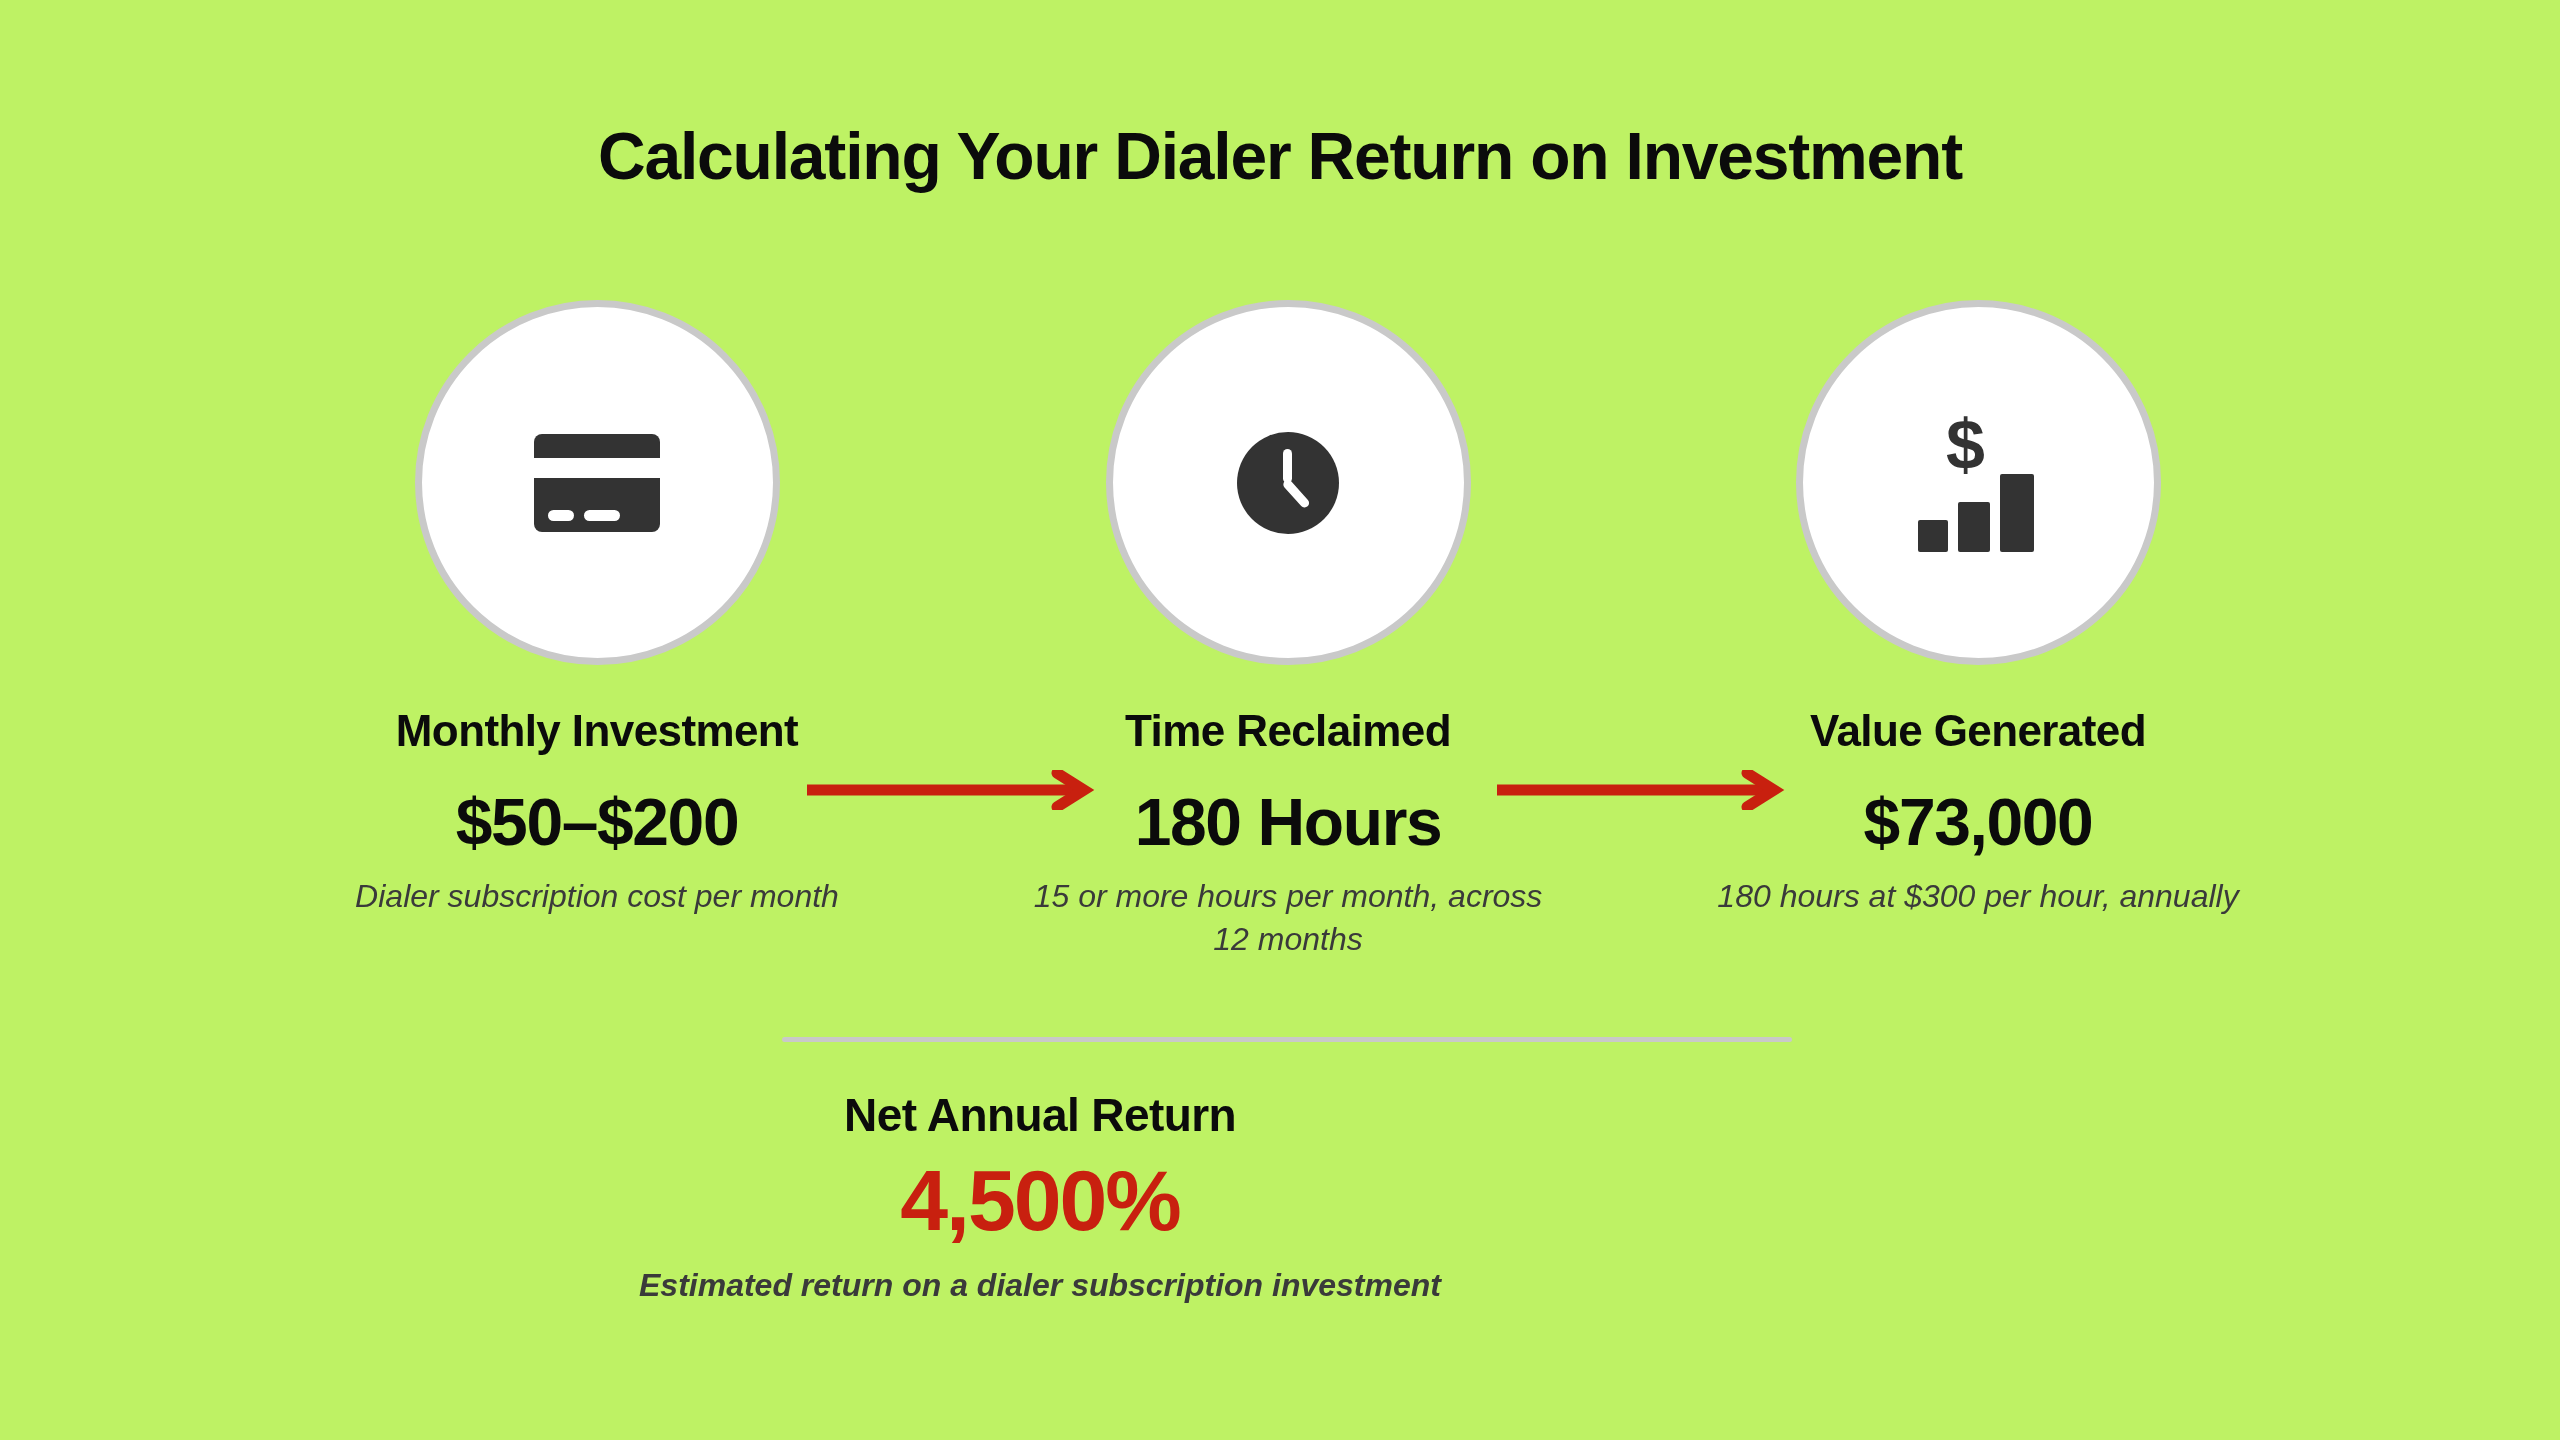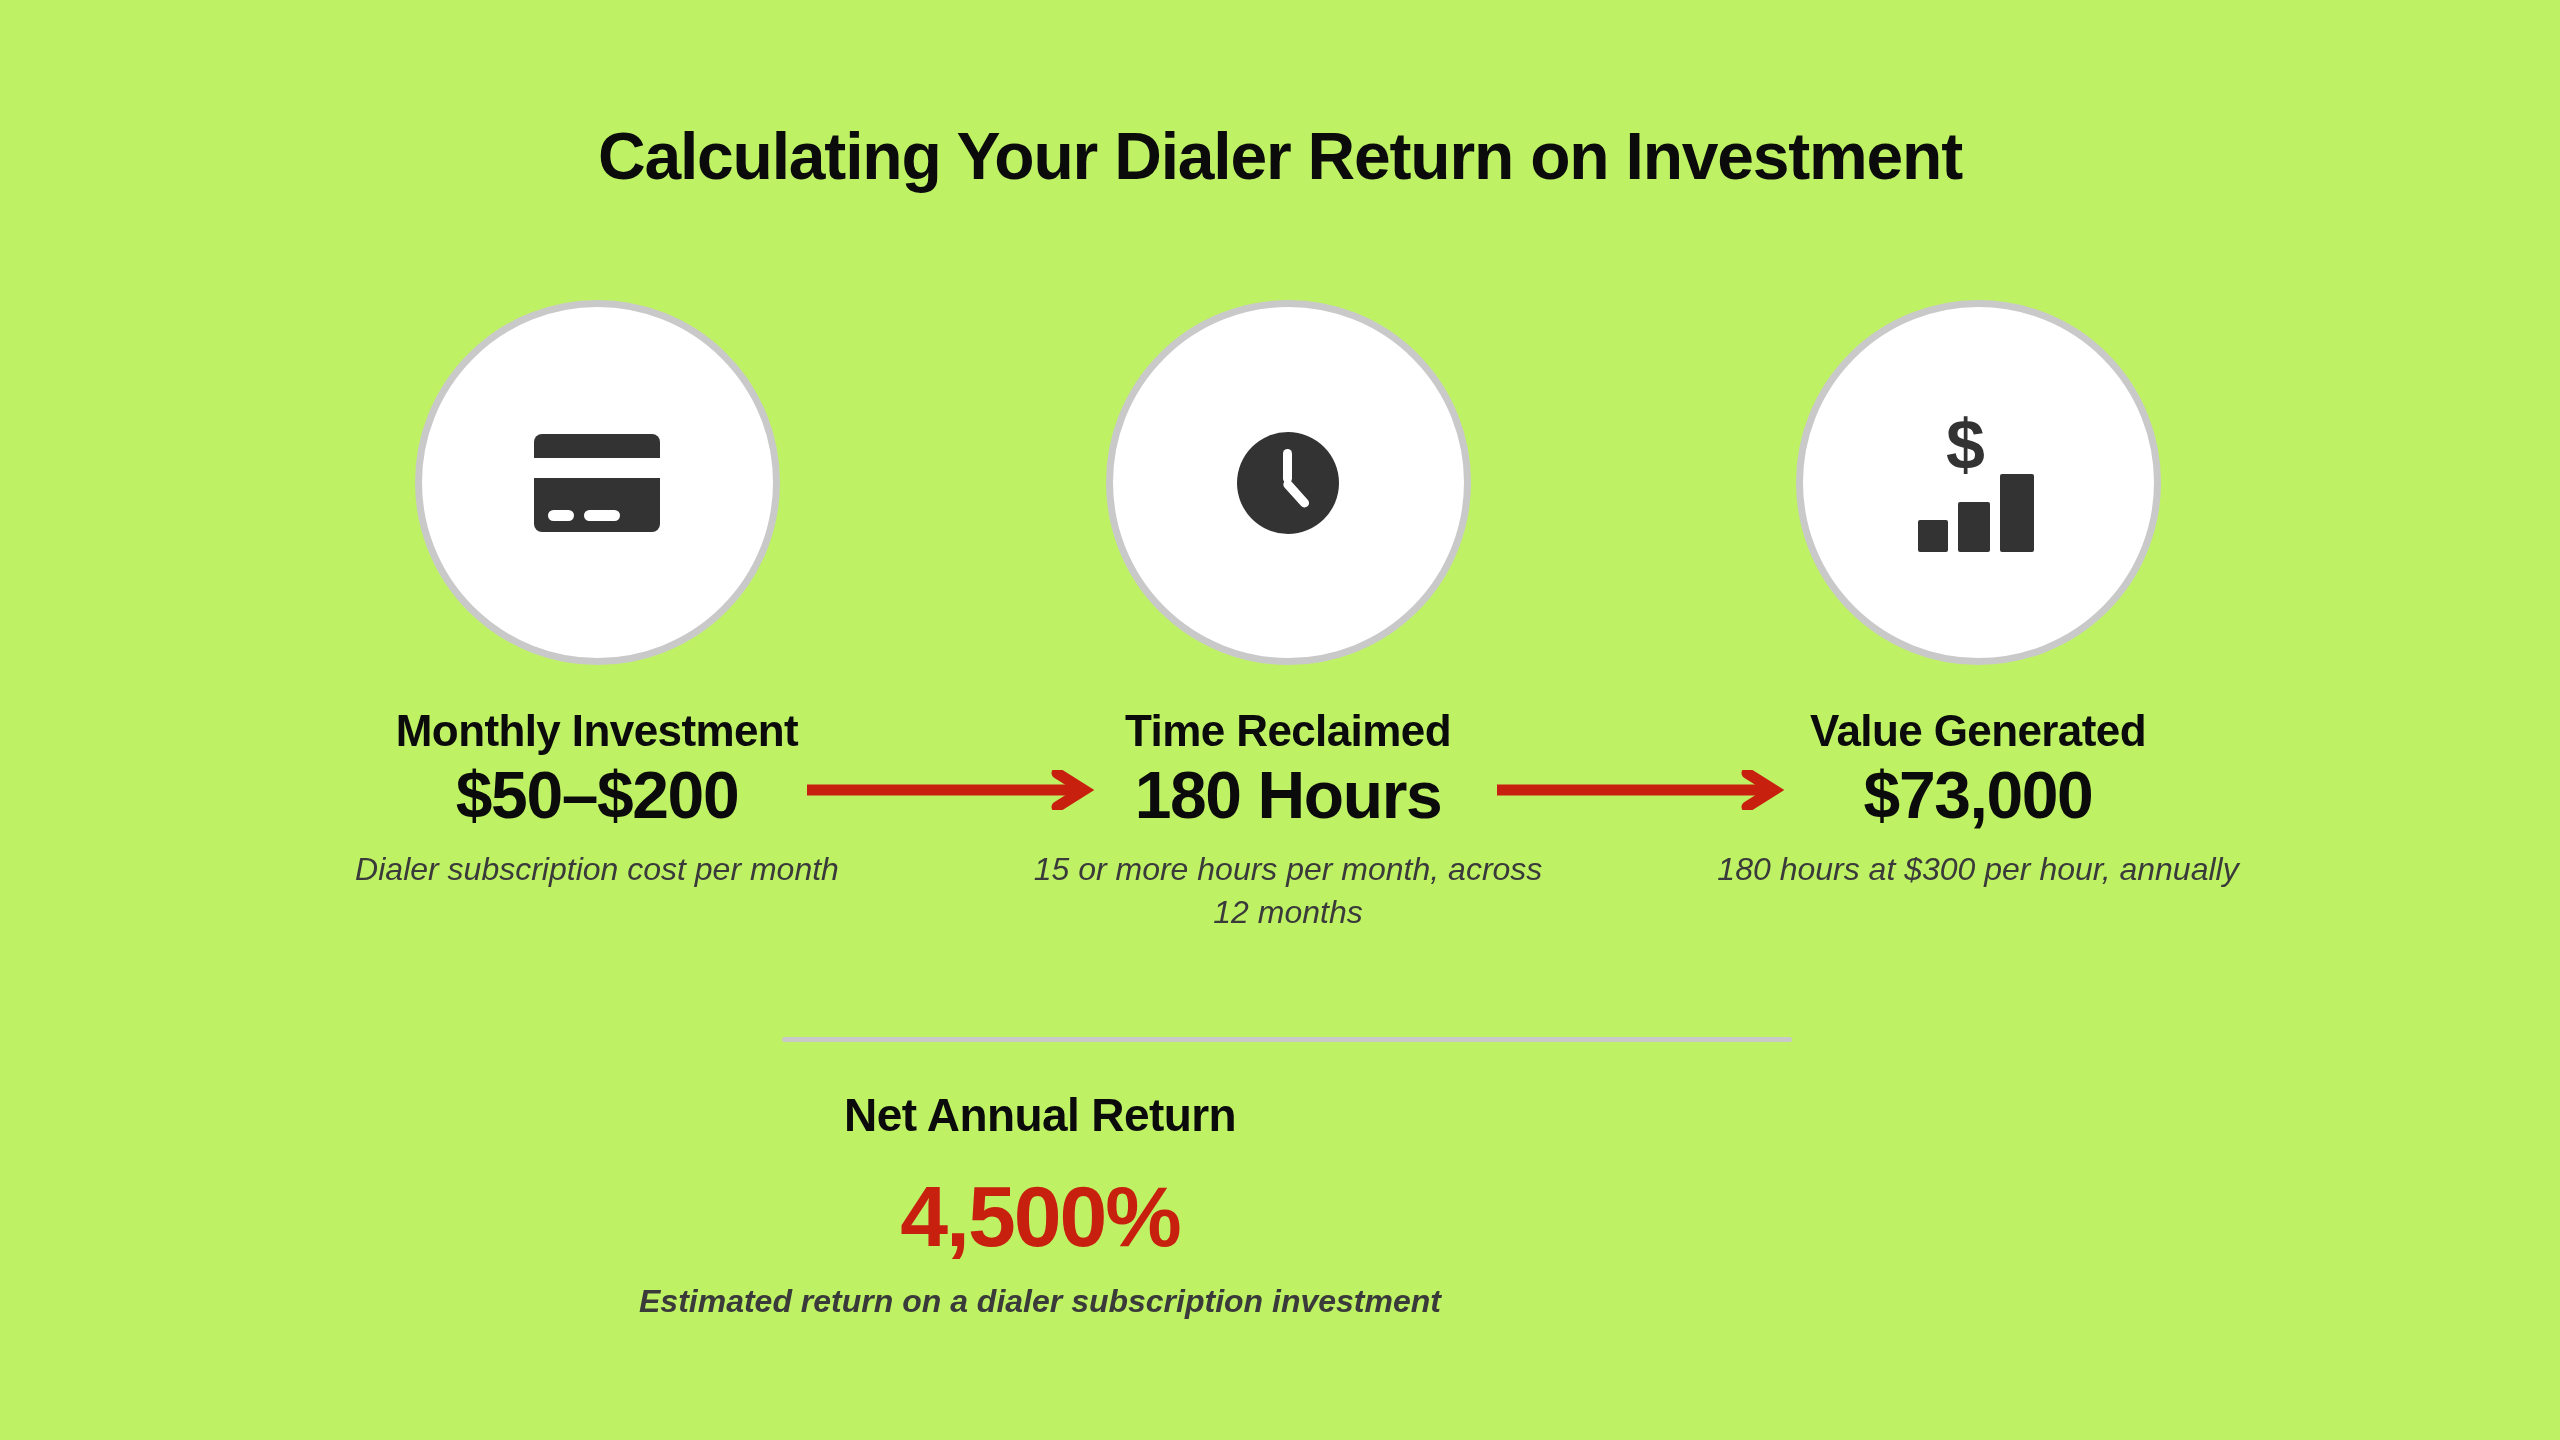--- a/index.html
+++ b/index.html
@@ -153,21 +153,21 @@
   
   .step-label {
     margin-top: 42px;
     font-size: 44px;
     font-weight: 700;
     letter-spacing: -0.6px;
     color: #0b0b0b;
     line-height: 1.1;
   }
   .step-value {
-    margin-top: 4px;
+    margin-top: 31px;
     font-size: 66px;
     font-weight: 700;
     letter-spacing: -1.4px;
     color: #0b0b0b;
     line-height: 1.1;
   }
   .step-note {
     margin-top: 16px;
     font-size: 32px;
     font-style: italic;
@@ -196,21 +196,21 @@
     text-align: center;
   }
   .summary-label {
     font-size: 46px;
     font-weight: 700;
     letter-spacing: -0.6px;
     color: #0b0b0b;
     line-height: 1.1;
   }
   .summary-value {
-    margin-top: 28px;
+    margin-top: 12px;
     font-size: 86px;
     font-weight: 700;
     letter-spacing: -2px;
     color: #c8200f;
     line-height: 1.1;
   }
   .summary-note {
     margin-top: 18px;
     font-size: 32px;
     font-style: italic;

